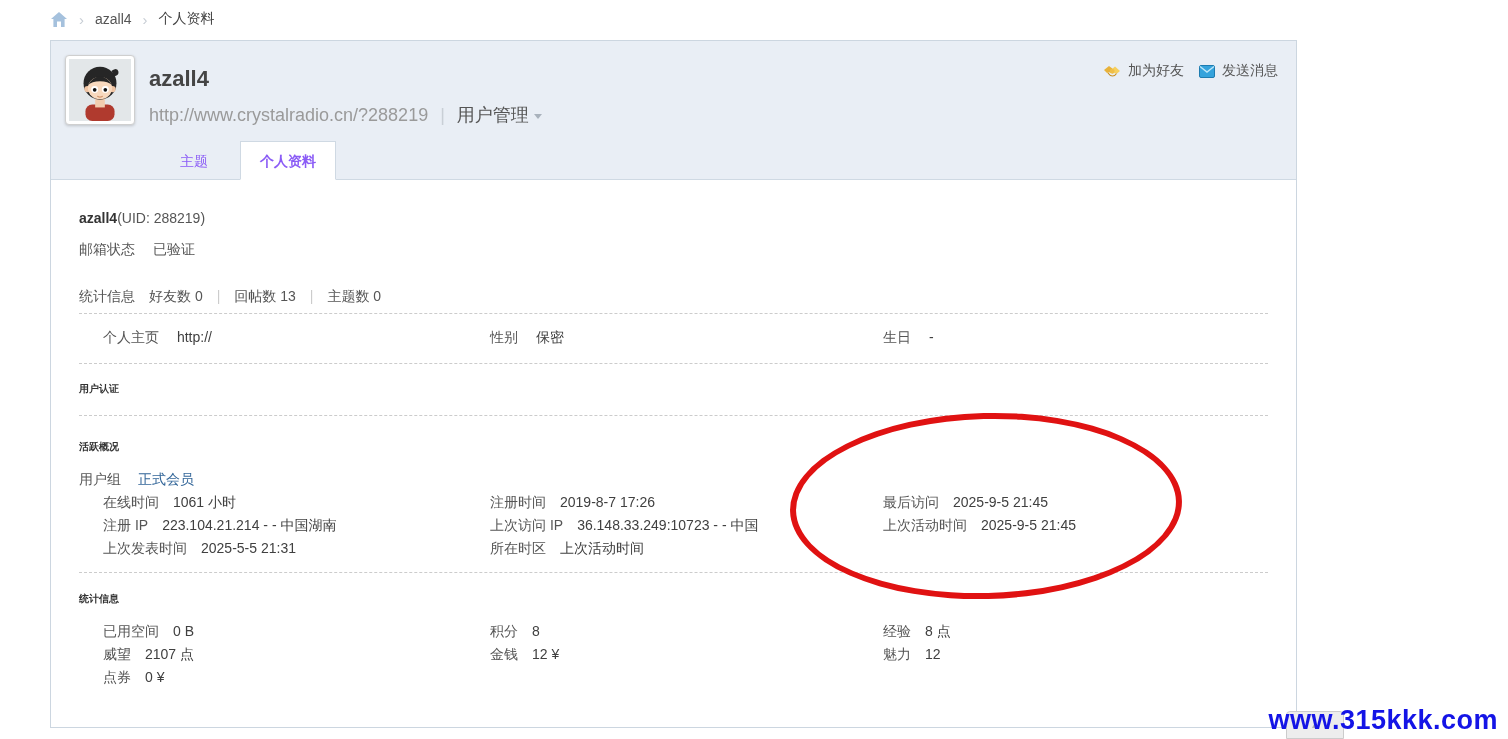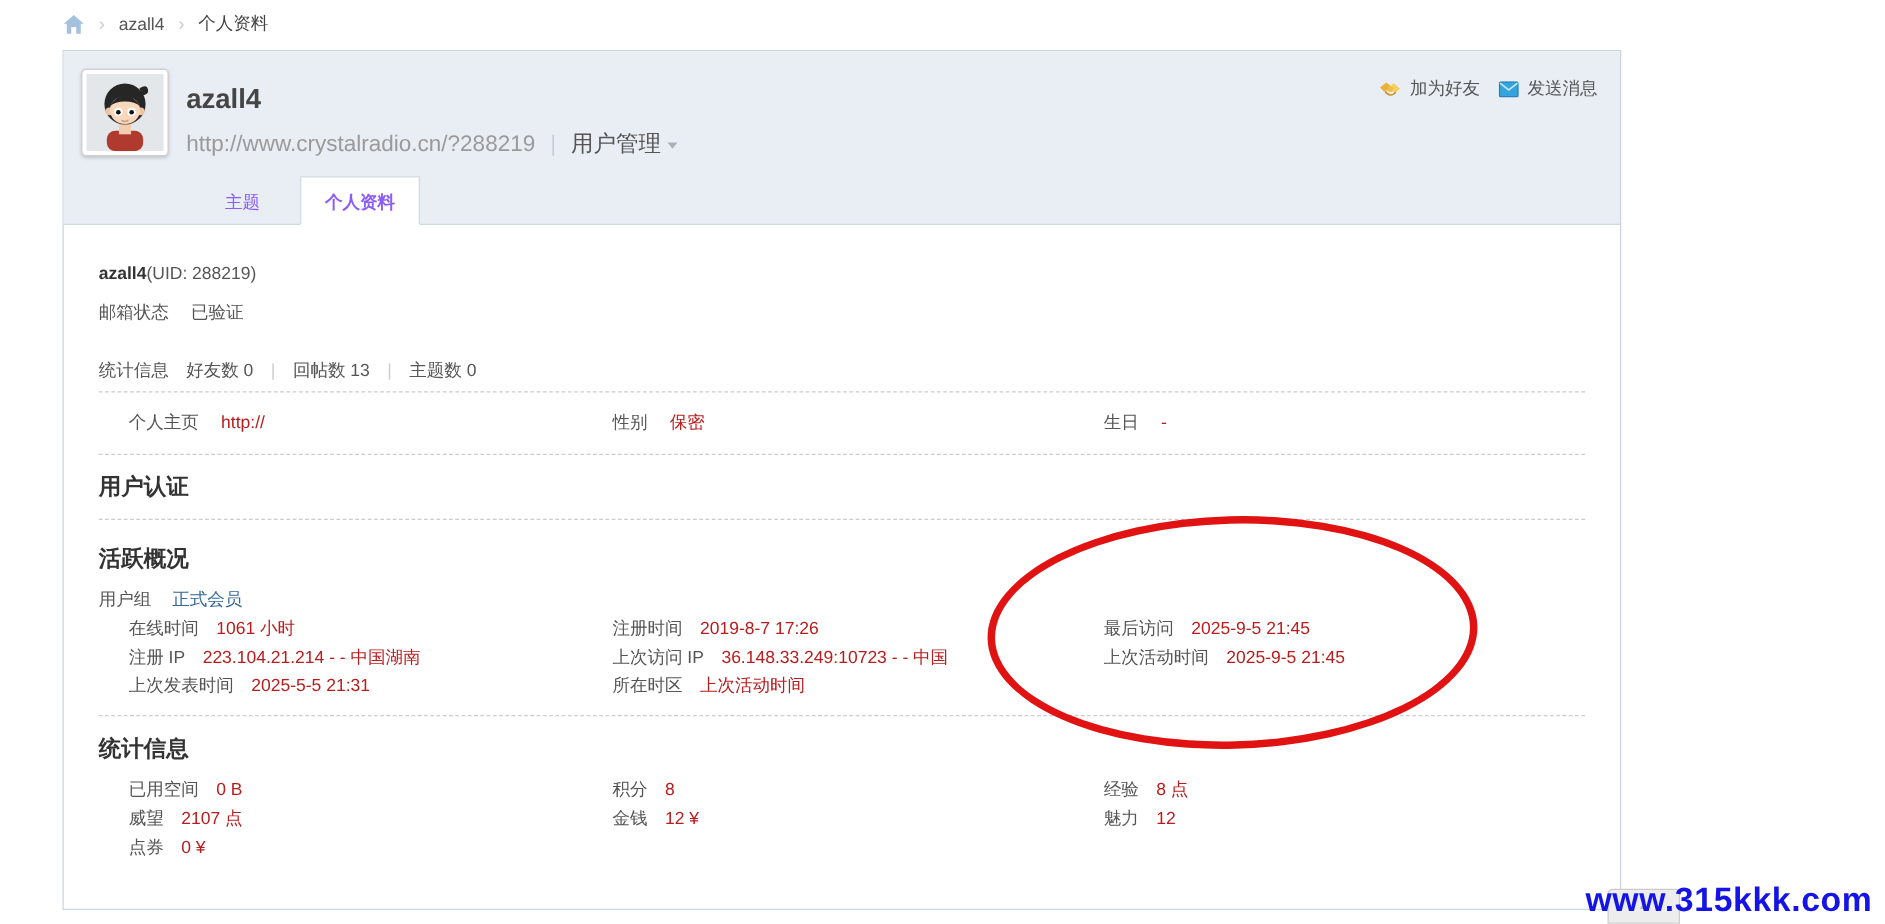--- a/index.html
+++ b/index.html
@@ -44,31 +44,31 @@
   
   .panel-body { padding:0 28px; }
   .uid-line { margin-top:28px; line-height:20px; color:#555; }
   .uid-line b { color:#333; }
   .kv-line { margin-top:11px; line-height:20px; }
   .kv-line .lbl { margin-right:14px; }
   .stats-line { margin-top:27px; line-height:20px; display:flex; gap:14px; align-items:center; }
   .stats-line .pipe { color:#ccc; }
   hr.dotted { border:none; border-top:1px dashed #ccc; height:0; }
   .hr1 { margin-top:7px; } .hr2 { margin-top:16px; } .hr3 { margin-top:16px; } .hr4 { margin-top:12px; }
-  .sec-h { margin-top:15px; line-height:20px; font-size:18px; font-weight:bold; color:#333; }
+  .sec-h { margin-top:15px; line-height:20px; font-size:10px; font-weight:bold; color:#333; }
   .sec-h.activity { margin-top:21px; }
   .sec-h.stats { margin-top:16px; }
   .usergroup { margin-top:11px; line-height:23px; }
   .usergroup .lbl { margin-right:13px; }
   .link { color:#336699; cursor:pointer; }
   .grid3 { display:grid; grid-template-columns:387px 393px 1fr; line-height:23px; }
   .grid3.basic { margin-top:13px; line-height:20px; }
   .stat-grid-wrap { margin-top:11px; }
   .cell .lbl { margin-right:14px;margin-left:24px; }
-  .cell .val { color:#b91c1c; }
+  .cell .val { color:#404040; }
 
   
   .highlight-ellipse { position:absolute; left:790px; top:413px; width:392px; height:186px;
     border:6px solid #e01212; border-radius:50%; transform:rotate(-1.5deg); pointer-events:none; z-index:4; }
   .watermark { position:absolute; right:10px; bottom:3px; font-size:27px; font-weight:bold;
     letter-spacing:.5px; color:#1414e6; z-index:5; }
   .back-top { position:absolute; left:1286px; top:711px; width:58px; height:28px; background:#ededed;
     border:1px solid #ccc; border-radius:4px 4px 0 0; z-index:1; text-align:center; color:#b5b5b5;
     font-size:10px; line-height:26px; cursor:pointer; }
 </style>

